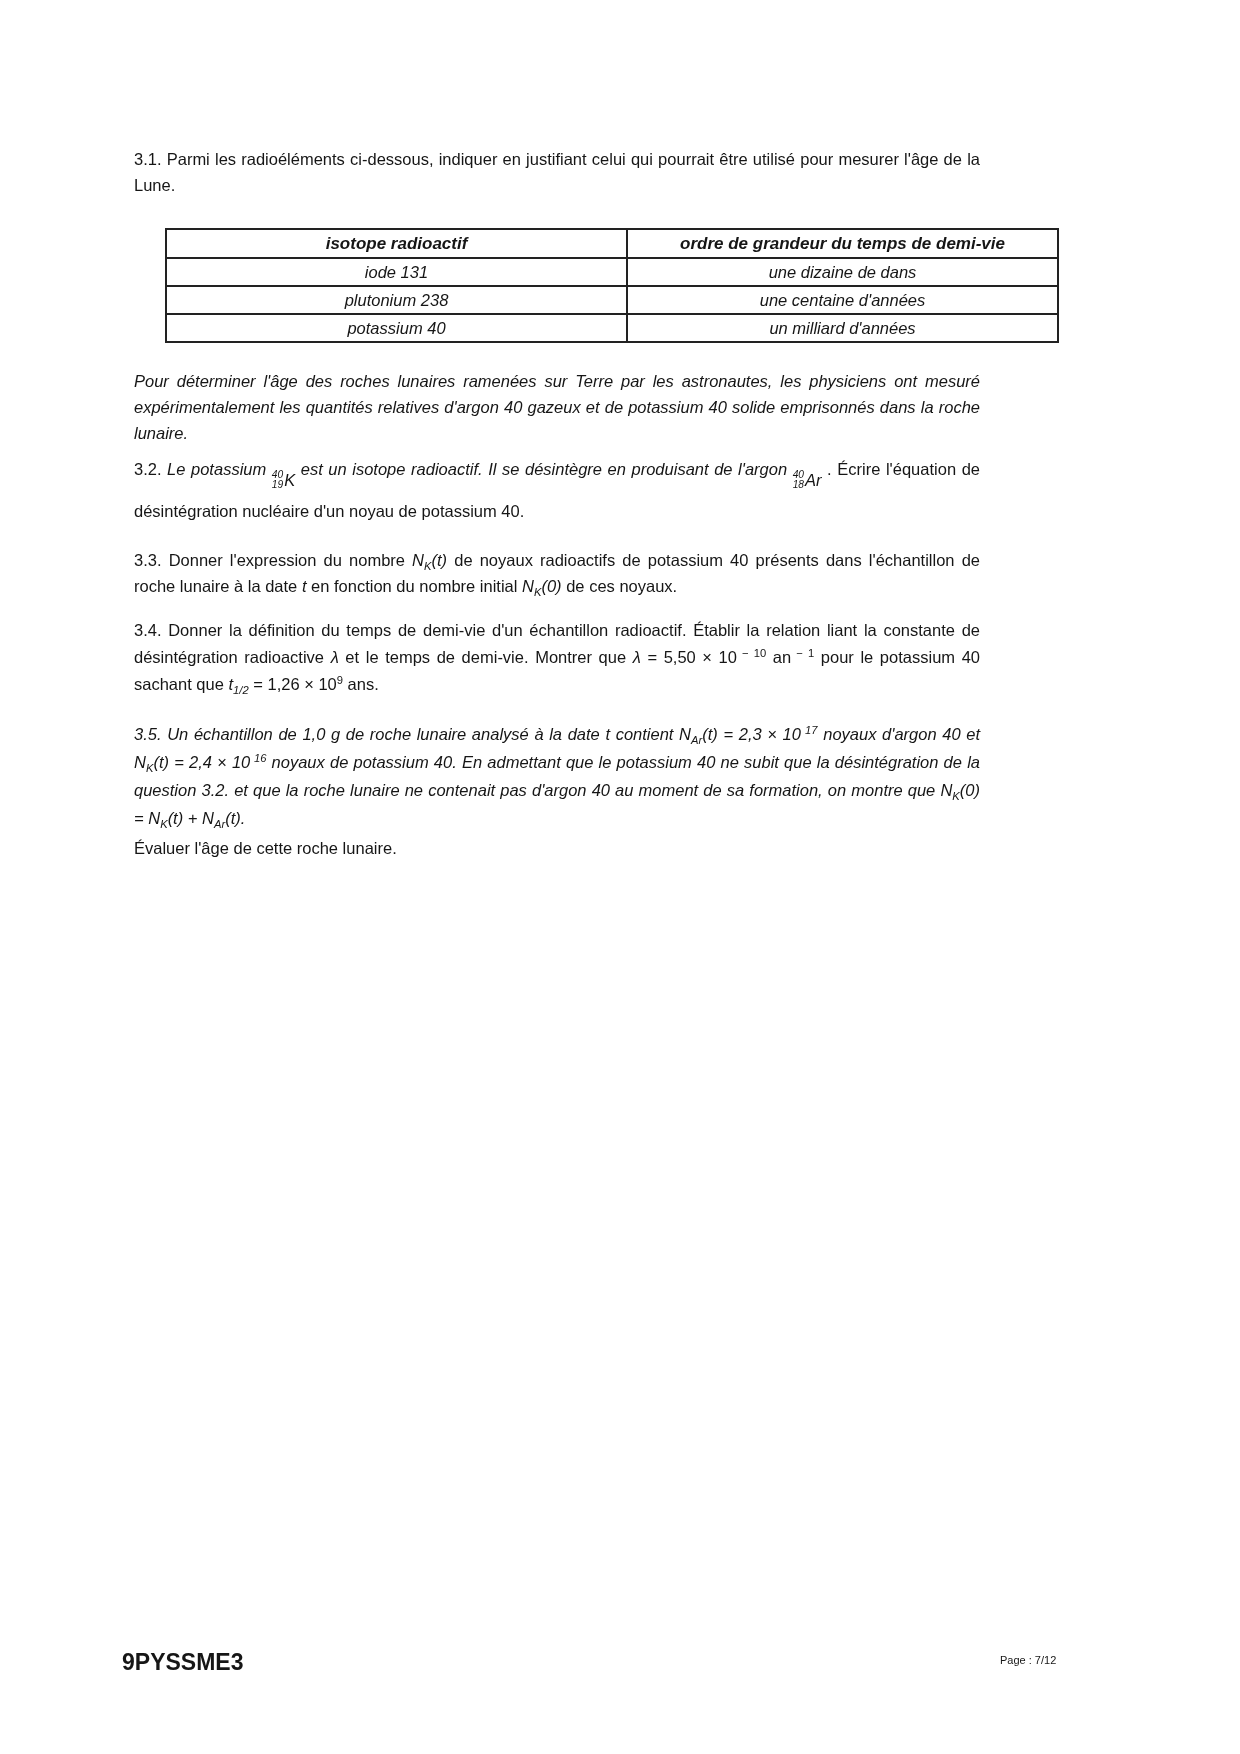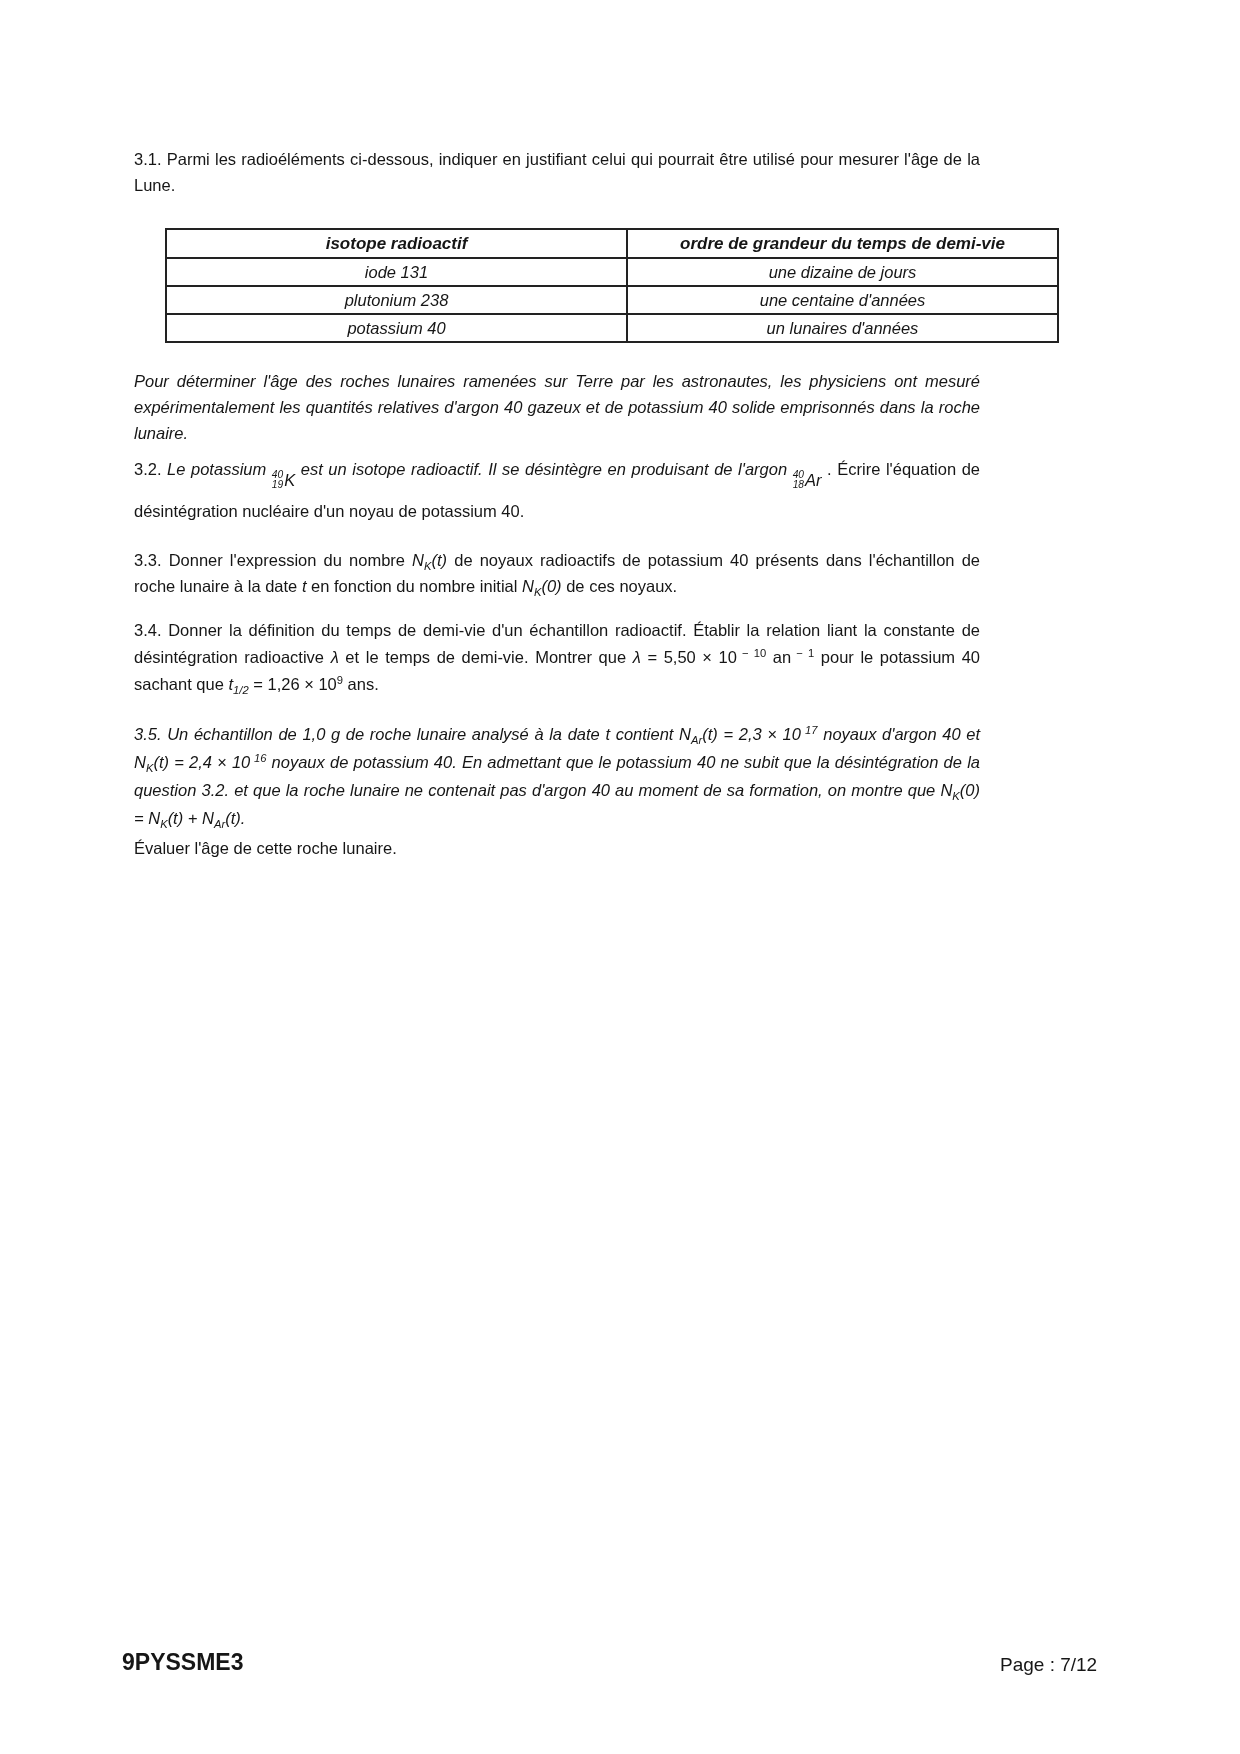--- a/index.html
+++ b/index.html
@@ -39,21 +39,21 @@
   
   .p31{line-height:26px;}
   .p-intro{margin-top:25px;line-height:26px;}
   .p32{margin-top:8px;line-height:31px;}
   .p33{margin-top:20px;line-height:26px;}
   .p34{margin-top:18px;line-height:27px;}
   .p35{margin-top:22px;line-height:28px;}
   .p-eval{margin-top:3px;line-height:26px;}
   
   .footer-left{position:absolute;left:122px;top:1649px;font-weight:bold;font-size:23px;}
-  .footer-right{position:absolute;left:1000px;top:1654px;font-size:19px;}
+  .footer-right{position:absolute;left:1000px;top:1654px;font-size:11px;}
 </style>
 </head>
 <body>
 
 <div class="page">
   <div class="content">
 
     <p class="p31">3.1. Parmi les radioéléments ci-dessous, indiquer en justifiant celui qui pourrait être utilisé pour mesurer l'âge de la Lune.</p>
 
     <table class="iso-table">
@@ -63,29 +63,29 @@
         </colgroup>
       <thead>
         <tr>
           <th>isotope radioactif</th>
           <th>ordre de grandeur du temps de demi-vie</th>
         </tr>
       </thead>
       <tbody>
           <tr>
             <td>iode 131</td>
-            <td>une dizaine de jours</td>
+            <td>une dizaine de dans</td>
           </tr>
           <tr>
             <td>plutonium 238</td>
             <td>une centaine d'années</td>
           </tr>
           <tr>
             <td>potassium 40</td>
-            <td>un lunaires d'années</td>
+            <td>un milliard d'années</td>
           </tr>
         </tbody>
     </table>
 
     <p class="p-intro italic">Pour déterminer l'âge des roches lunaires ramenées sur Terre par les astronautes, les physiciens ont mesuré expérimentalement les quantités relatives d'argon 40 gazeux et de potassium 40 solide emprisonnés dans la roche lunaire.</p>
 
     <p class="p32"><span class="seg-t">3.2. </span><span class="seg-i">Le potassium </span><span class="nuc">
           <span class="nuc-stack">
             <span>40</span>
             <span>19</span>

